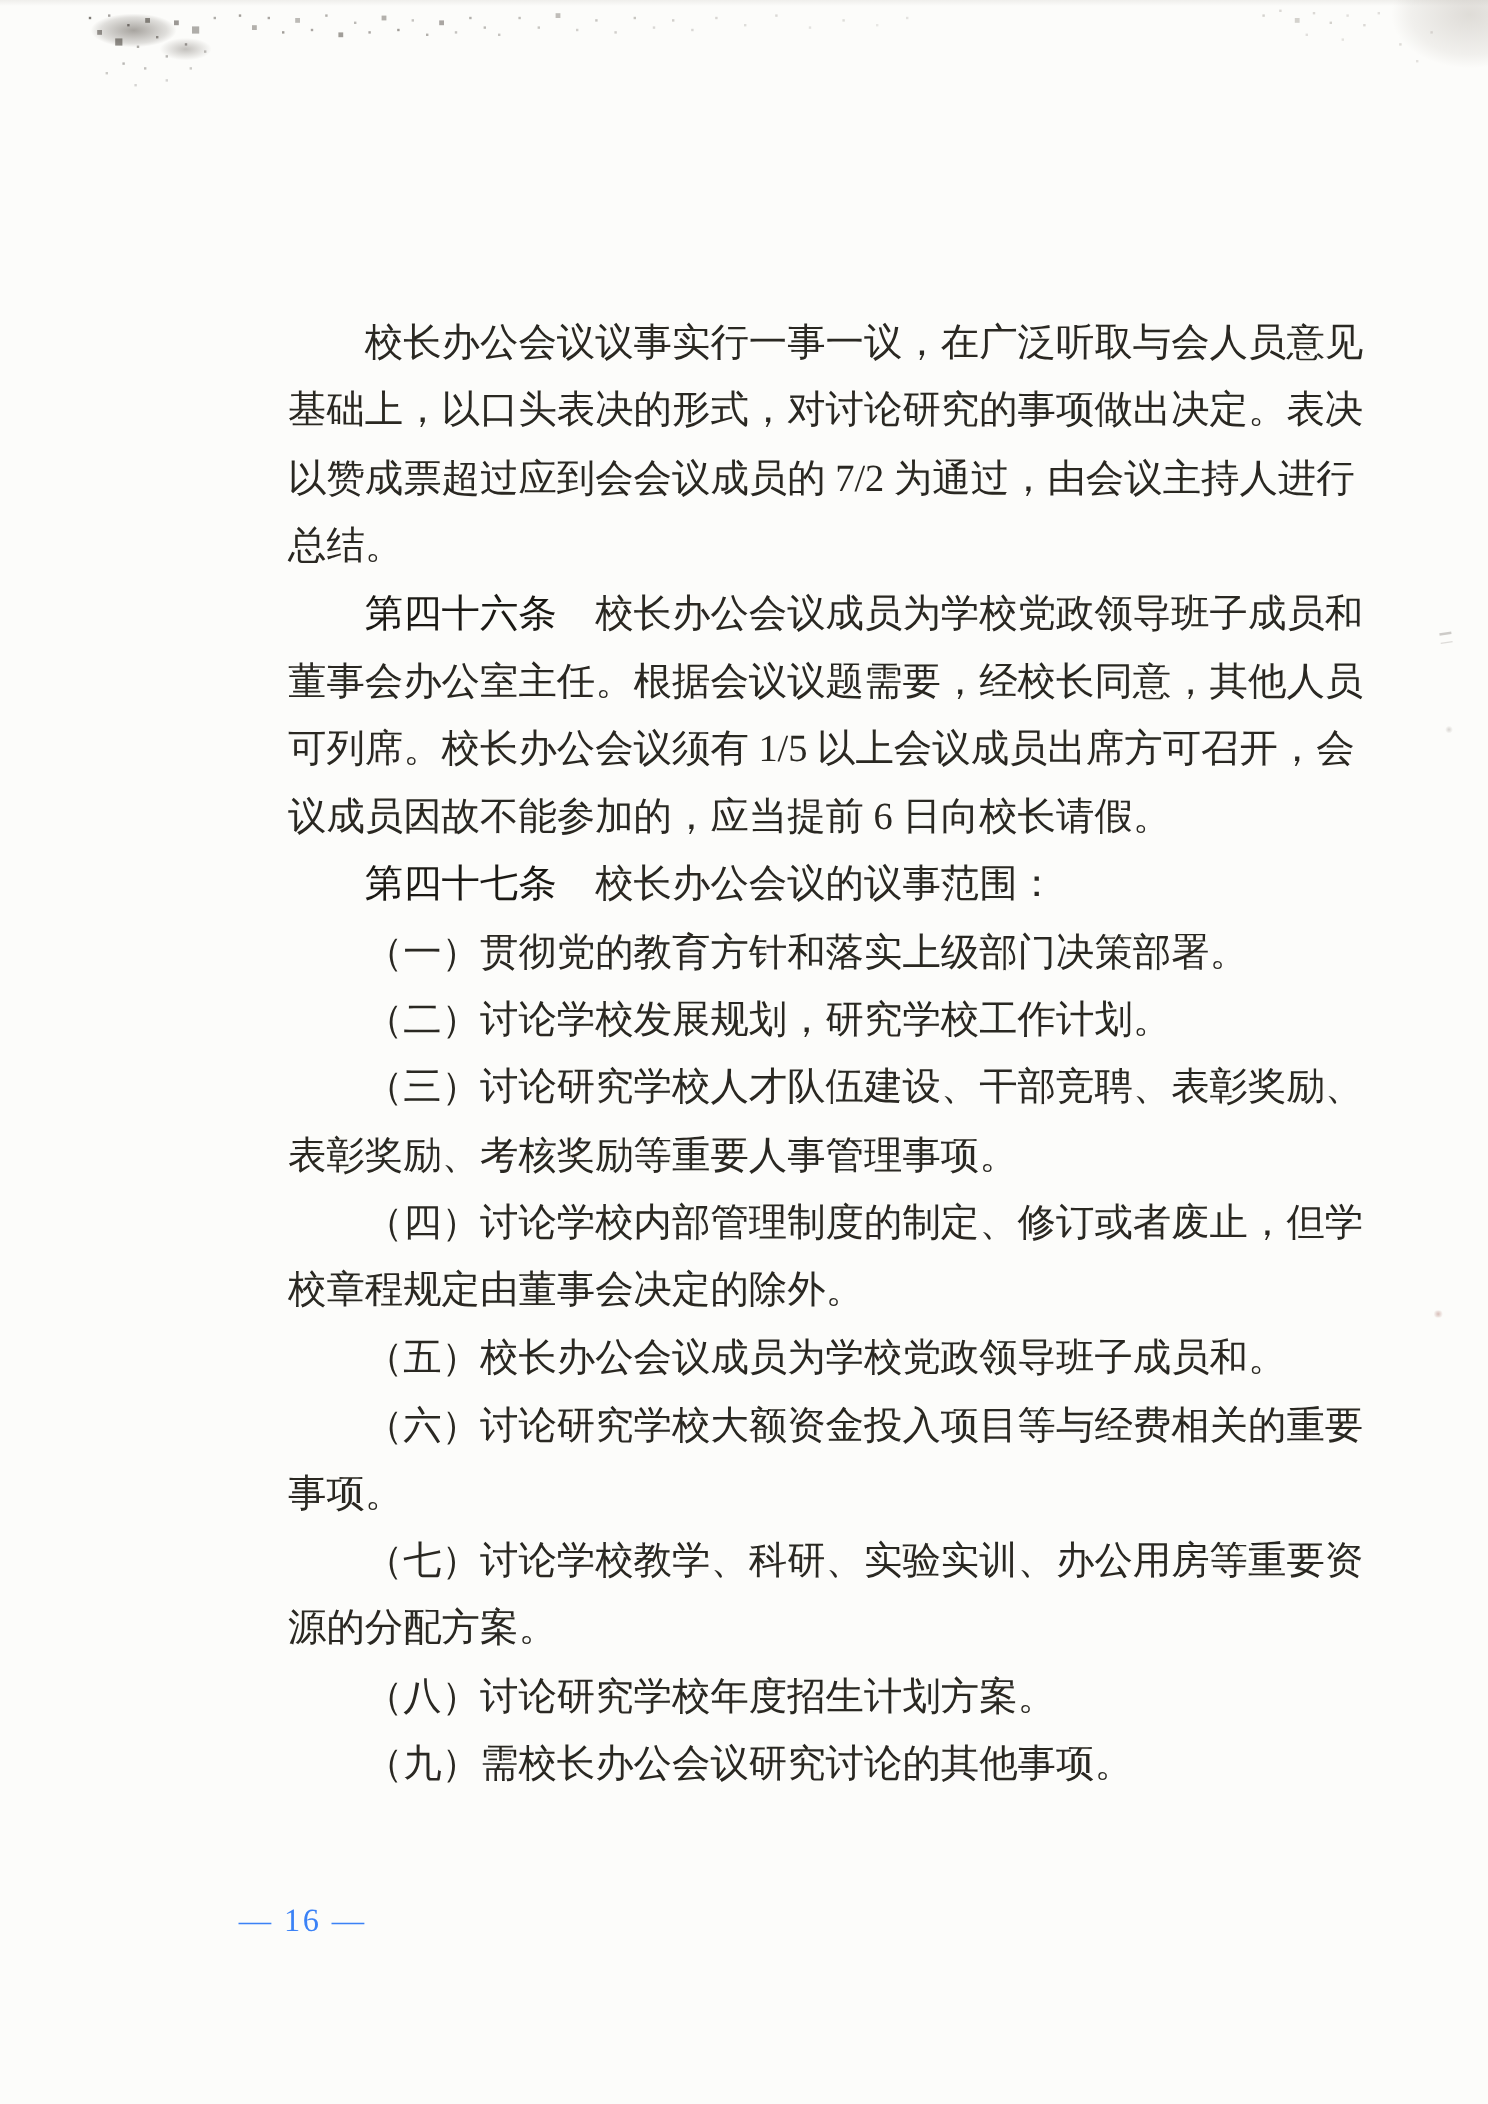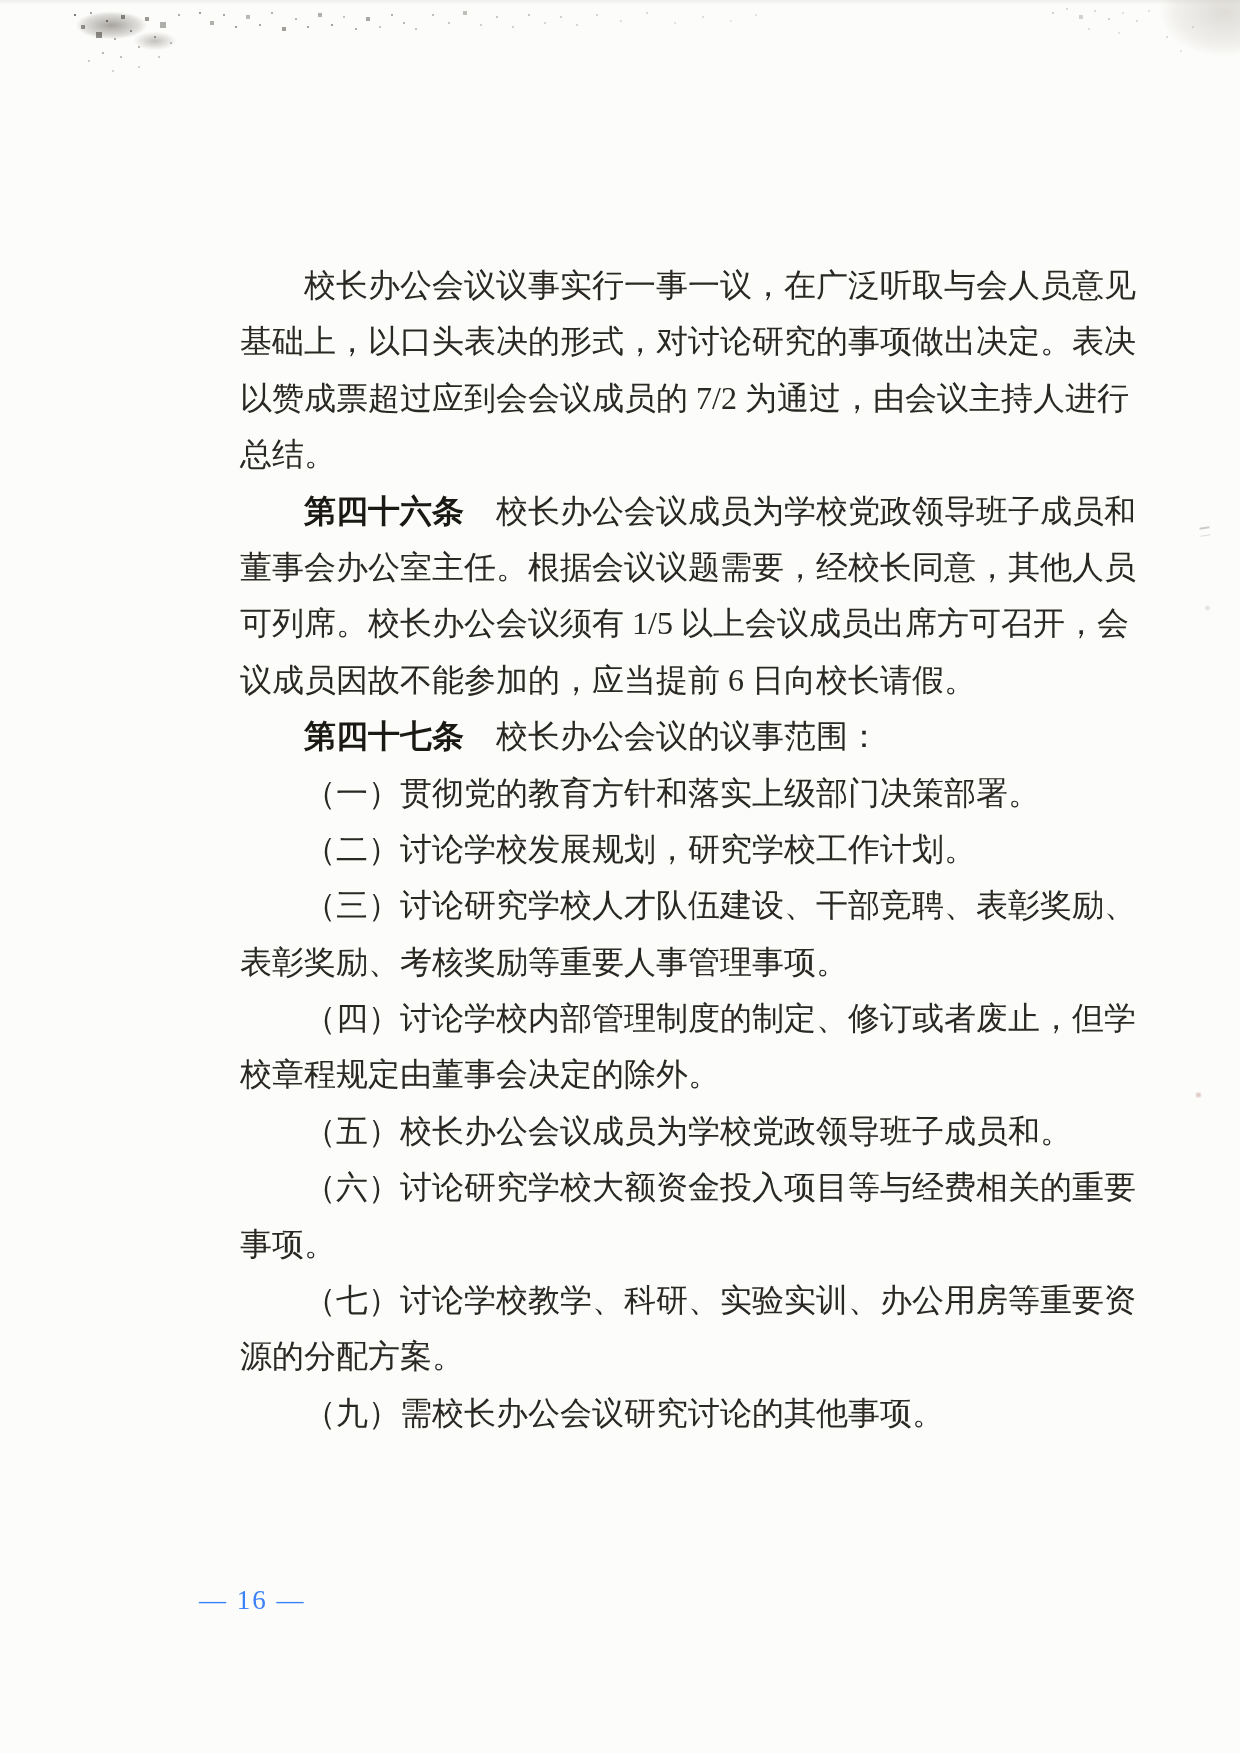--- a/index.html
+++ b/index.html
@@ -26,21 +26,21 @@
   }
   .line{
     height:56.4px;
     line-height:56.4px;
     font-size:32px;
     color:var(--ink);
     white-space:nowrap;
     letter-spacing:0;
   }
   .line.indent{padding-left:64px;}
-  .line .bold{font-weight:bold;color:var(--ink-bold);}
+  .line .bold{font-weight:normal;color:var(--ink-bold);}
   
   .page-number{
     position:absolute;
     left:199px;
     top:1573px;
     height:54px;
     line-height:54px;
     font-size:27px;
     letter-spacing:2px;
     color:#3b82f6;
@@ -159,18 +159,19 @@
       <div class="line indent"><span>（二）讨论学校发展规划，研究学校工作计划。</span></div>
       <div class="line indent"><span>（三）讨论研究学校人才队伍建设、干部竞聘、表彰奖励、</span></div>
       <div class="line"><span>表彰奖励、考核奖励等重要人事管理事项。</span></div>
       <div class="line indent"><span>（四）讨论学校内部管理制度的制定、修订或者废止，但学</span></div>
       <div class="line"><span>校章程规定由董事会决定的除外。</span></div>
       <div class="line indent"><span>（五）校长办公会议成员为学校党政领导班子成员和。</span></div>
       <div class="line indent"><span>（六）讨论研究学校大额资金投入项目等与经费相关的重要</span></div>
       <div class="line"><span>事项。</span></div>
       <div class="line indent"><span>（七）讨论学校教学、科研、实验实训、办公用房等重要资</span></div>
       <div class="line"><span>源的分配方案。</span></div>
+      <div class="line indent"><span>（八）讨论研究学校年度招生计划方案。</span></div>
       <div class="line indent"><span>（九）需校长办公会议研究讨论的其他事项。</span></div>
     </div>
 
   <div class="page-number">— 16 —</div>
 
 </div>
 
 </body></html>

